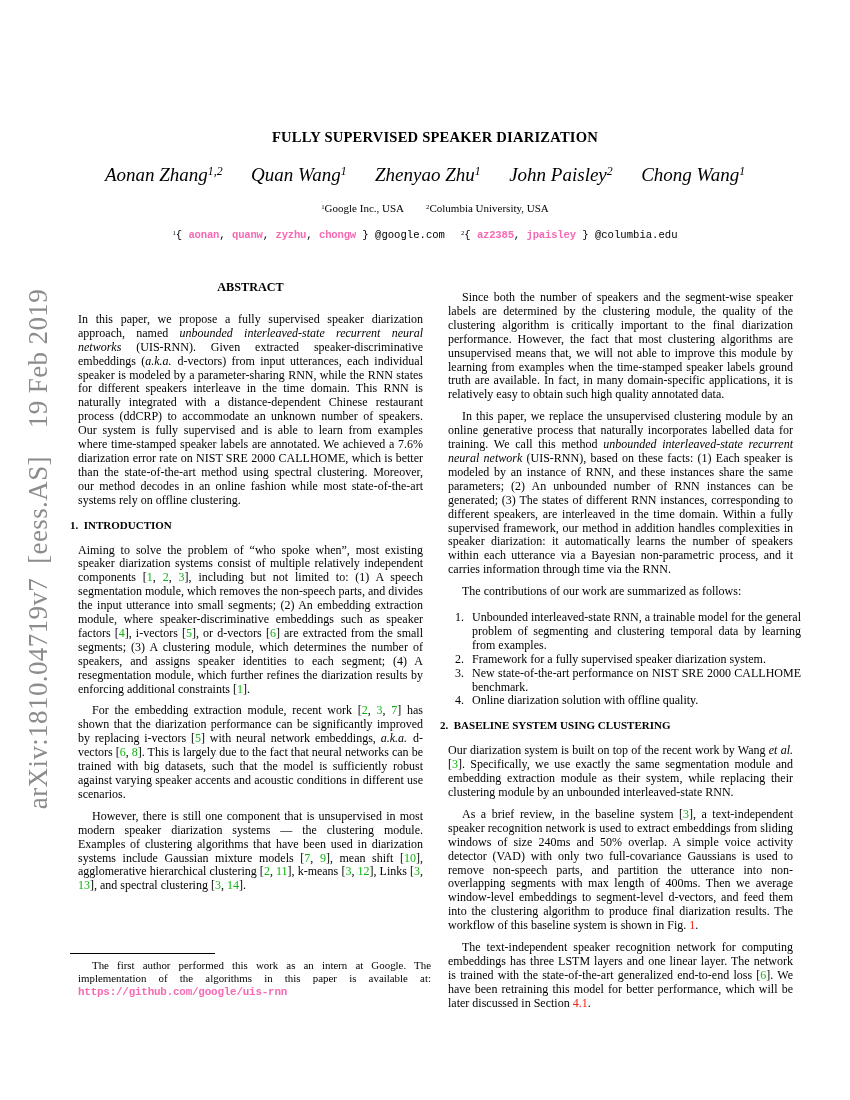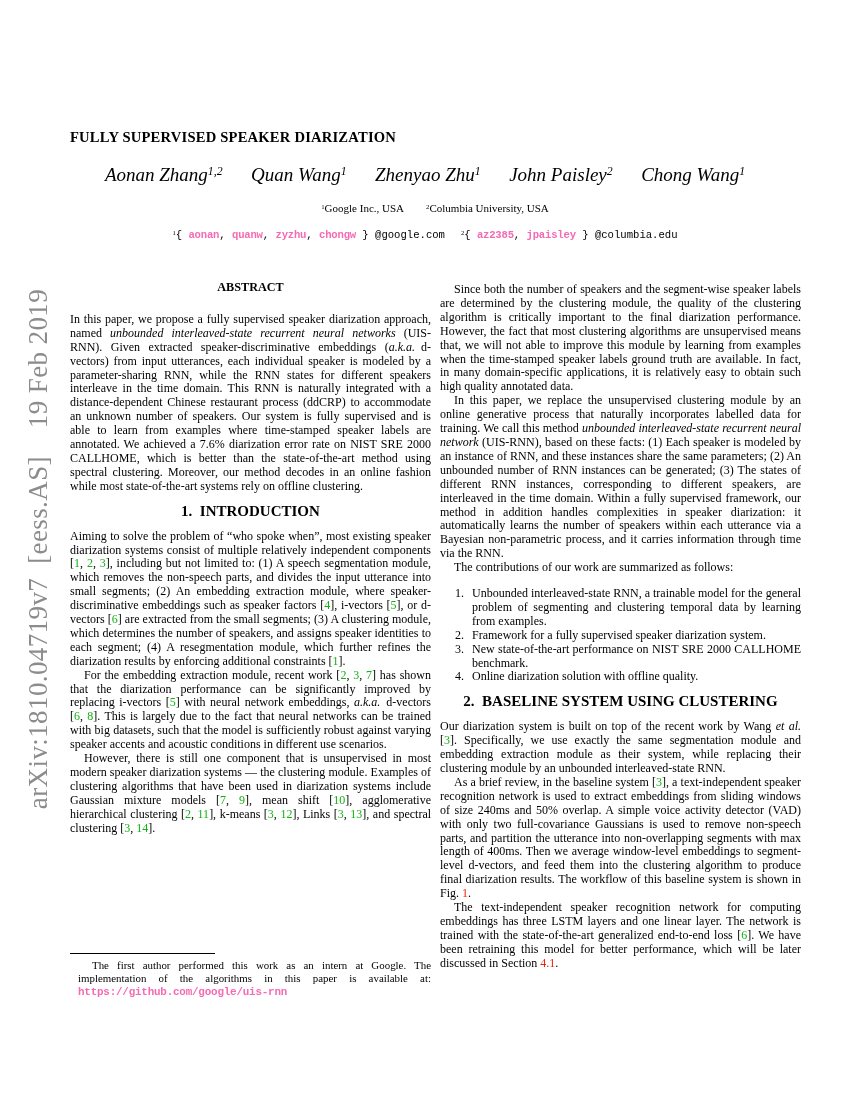--- a/index.html
+++ b/index.html
@@ -12,21 +12,21 @@
   }
   .stamp {
     position:absolute; left:-248px; top:532px; width:576px; height:34px;
     transform:rotate(-90deg); transform-origin:center;
     text-align:center; white-space:nowrap;
     font-size:27px; letter-spacing:0.4px;
     color:var(--stamp-gray,#8c8c8c);
   }
   .title {
     position:absolute; top:129px; left:70px; width:730px;
-    text-align:left; font-weight:bold; font-size:14.6px; letter-spacing:0.2px;
+    text-align:center; font-weight:bold; font-size:14.6px; letter-spacing:0.2px;
   }
   .authors {
     position:absolute; top:164px; left:25px; width:800px;
     text-align:center; font-style:italic; font-size:19px; white-space:nowrap;
   }
   .affils {
     position:absolute; top:202px; left:70px; width:730px;
     text-align:center; font-size:11px;
   }
   .emails {
@@ -36,22 +36,22 @@
   }
   .emails .s-sup { font-family:"Liberation Serif", serif; }
   .emails .s-l { font-size:1em; }
   .col {
     position:absolute; top:281px; width:361px;
     font-size:12px; line-height:13.9px; text-align:justify;
   }
   .col-l { left:70px; }
   .col-r { left:440px; top:283px; }
   .h-abs { text-align:center; font-weight:bold; font-size:12.2px; margin-bottom:18px; }
-  .h-sec { text-align:center; font-weight:bold; font-size:15px; margin:11px 0; }
-  p.para { margin:0; }
+  .h-sec { font-weight:bold; font-size:11px; margin:11px 0; }
+  p.para { margin:8px; }
   p.ind { text-indent:14px; }
   p.mt { margin-top:9px; }
   .s-i  { font-style:italic; }
   .s-bi { font-style:italic; font-weight:bold; }
   .s-c  { color:var(--citation-green,#11b411); }
   .s-r  { color:var(--ref-red,#ee2211); }
   .s-l  { color:var(--link-pink,#f669b3); font-family:"Liberation Mono", monospace; font-size:0.96em; letter-spacing:-0.2px;font-weight:bold; }
   .s-m  { font-family:"Liberation Mono", monospace; }
   .s-sup { font-size:0.62em; position:relative; top:-0.5em; }
   ol.contribs { list-style:none; counter-reset:it; margin:12px 0 9px; padding-left:32px; }

